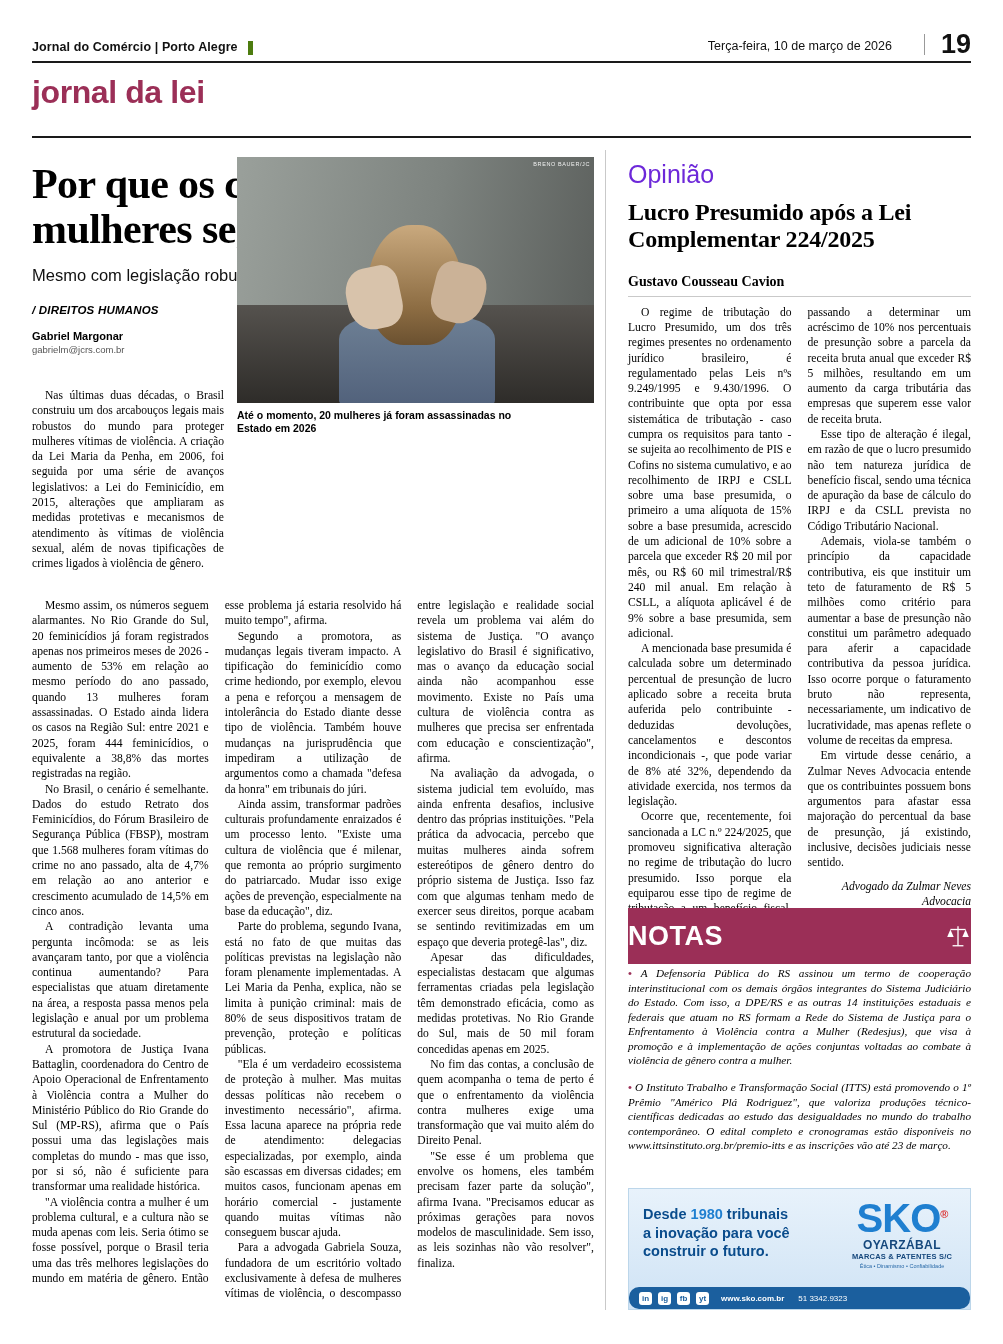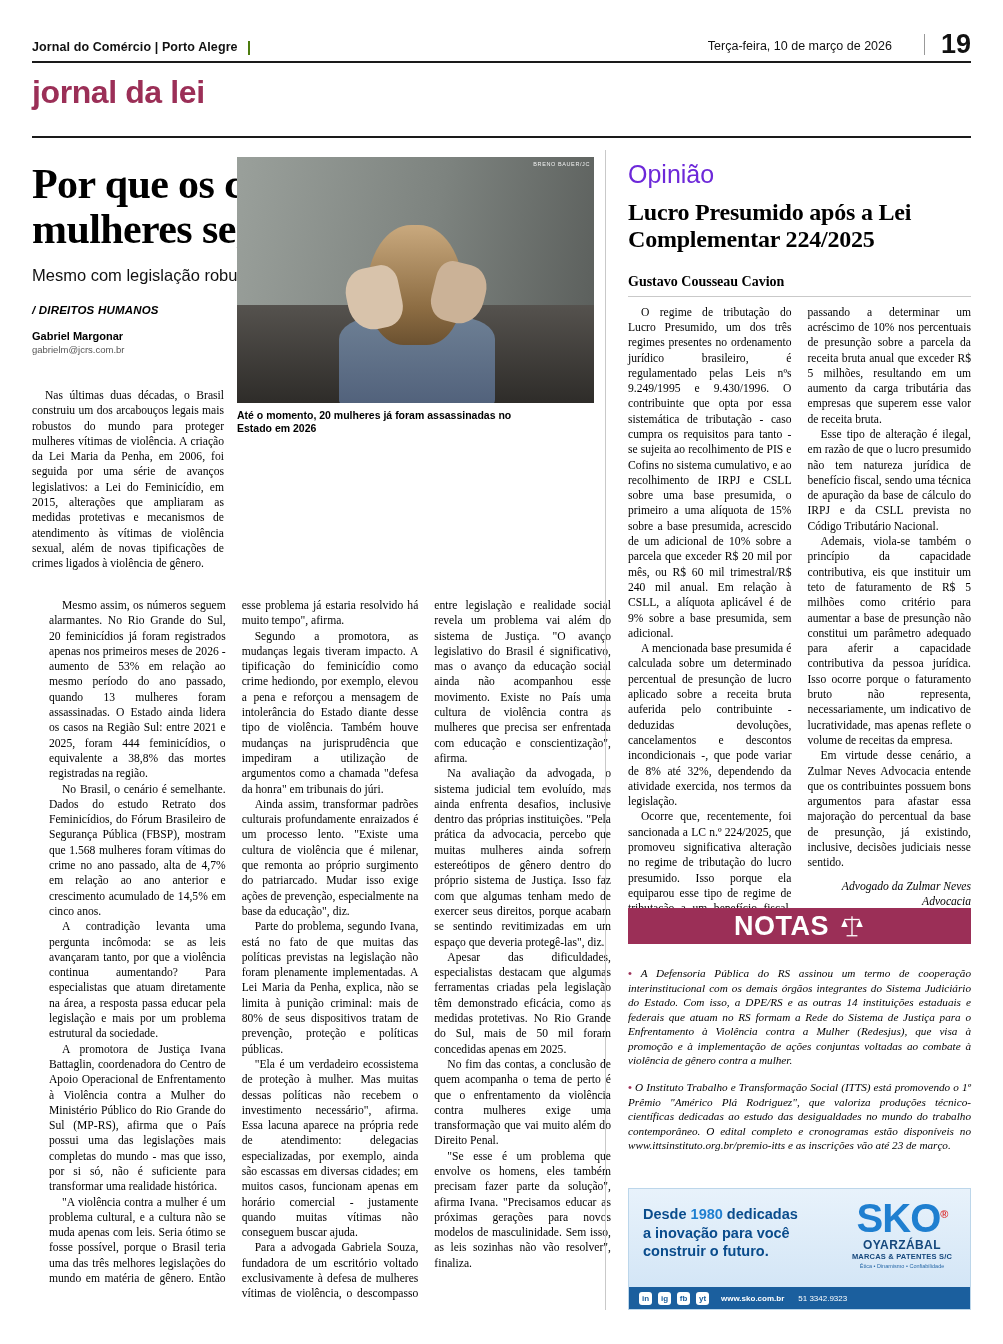--- a/index.html
+++ b/index.html
@@ -35,21 +35,21 @@
     border-bottom: 2px solid #1a1a1a;
     padding-bottom: 6px;
   }
   .masthead-left {
     font-family: "Liberation Sans", sans-serif;
     font-size: 12.5px;
     font-weight: 700;
     color: #111;
     letter-spacing: .1px;
     padding-right: 10px;
-    border-right: 2px solid #4d7c0f;
+    border-right: 5px solid #4d7c0f;
     line-height: 1.1;
   }
   .masthead-right {
     display: flex;
     align-items: flex-end;
     gap: 32px;
   }
   .masthead-date {
     font-family: "Liberation Sans", sans-serif;
     font-size: 12.5px;
@@ -220,21 +220,20 @@
   
   .left-body {
     position: absolute;
     left: 32px;
     top: 598px;
     width: 562px;
     column-count: 3;
     column-gap: 16px;
     column-fill: auto;
     height: 712px;
-    margin-left: 17px;
   }
   .left-lead {
     position: absolute;
     left: 32px;
     top: 388px;
     width: 192px;
   }
   .bodytext p {
     font-family: "Liberation Serif", serif;
     font-size: 11.6px;
@@ -295,25 +294,25 @@
     line-height: 1.3;
     margin-top: 8px;
   }
 
   
   .notas {
     position: absolute;
     left: 628px;
     top: 908px;
     width: 343px;
-    height: 36px;
+    height: 56px;
     background: #9b2f57;
     display: flex;
     align-items: center;
-    justify-content: center;
+    justify-content: space-between;
     gap: 10px;
   }
   .notas-text {
     font-family: "Liberation Sans", sans-serif;
     font-size: 27px;
     font-weight: 700;
     color: #fff;
     letter-spacing: .5px;
   }
   .scale-icon { width: 26px; height: 26px; }
@@ -398,20 +397,21 @@
   }
   .ad-bar {
     position: absolute;
     left: 0; bottom: 0; width: 100%; height: 22px;
     background: #1b5f9e;
     display: flex;
     align-items: center;
     gap: 6px;
     padding-left: 10px;
     box-sizing: border-box;
+    border-radius: 10px;
   }
   .soc {
     width: 13px; height: 13px; border-radius: 3px;
     background: #fff;
     display: inline-block;
     font-family: "Liberation Sans", sans-serif;
     font-size: 8px;
     color: #1b5f9e;
     text-align: center;
     line-height: 13px;
@@ -470,21 +470,21 @@
     <div class="photo-caption">Até o momento, 20 mulheres já foram assassinadas no Estado em 2026</div>
   </div>
 
   <div class="left-lead bodytext">
     <p>Nas últimas duas décadas, o Brasil construiu um dos arcabouços legais mais robustos do mundo para proteger mulheres vítimas de violência. A criação da Lei Maria da Penha, em 2006, foi seguida por uma série de avanços legislativos: a Lei do Feminicídio, em 2015, alterações que ampliaram as medidas protetivas e mecanismos de atendimento às vítimas de violência sexual, além de novas tipificações de crimes ligados à violência de gênero.</p>
   </div>
 
   <div class="left-body bodytext">
     <p>Mesmo assim, os números seguem alarmantes. No Rio Grande do Sul, 20 feminicídios já foram registrados apenas nos primeiros meses de 2026 - aumento de 53% em relação ao mesmo período do ano passado, quando 13 mulheres foram assassinadas. O Estado ainda lidera os casos na Região Sul: entre 2021 e 2025, foram 444 feminicídios, o equivalente a 38,8% das mortes registradas na região.</p>
     <p>No Brasil, o cenário é semelhante. Dados do estudo Retrato dos Feminicídios, do Fórum Brasileiro de Segurança Pública (FBSP), mostram que 1.568 mulheres foram vítimas do crime no ano passado, alta de 4,7% em relação ao ano anterior e crescimento acumulado de 14,5% em cinco anos.</p>
-    <p>A contradição levanta uma pergunta incômoda: se as leis avançaram tanto, por que a violência continua aumentando? Para especialistas que atuam diretamente na área, a resposta passa educar pela legislação e mais por um problema estrutural da sociedade.</p>
+    <p>A contradição levanta uma pergunta incômoda: se as leis avançaram tanto, por que a violência continua aumentando? Para especialistas que atuam diretamente na área, a resposta passa menos pela legislação e anual por um problema estrutural da sociedade.</p>
     <p>A promotora de Justiça Ivana Battaglin, coordenadora do Centro de Apoio Operacional de Enfrentamento à Violência contra a Mulher do Ministério Público do Rio Grande do Sul (MP-RS), afirma que o País possui uma das legislações mais completas do mundo - mas que isso, por si só, não é suficiente para transformar uma realidade histórica.</p>
     <p>"A violência contra a mulher é um problema cultural, e a cultura não se muda apenas com leis. Seria ótimo se fosse possível, porque o Brasil teria uma das três melhores legislações do mundo em matéria de gênero. Então esse problema já estaria resolvido há muito tempo", afirma.</p>
     <p>Segundo a promotora, as mudanças legais tiveram impacto. A tipificação do feminicídio como crime hediondo, por exemplo, elevou a pena e reforçou a mensagem de intolerância do Estado diante desse tipo de violência. Também houve mudanças na jurisprudência que impediram a utilização de argumentos como a chamada "defesa da honra" em tribunais do júri.</p>
     <p>Ainda assim, transformar padrões culturais profundamente enraizados é um processo lento. "Existe uma cultura de violência que é milenar, que remonta ao próprio surgimento do patriarcado. Mudar isso exige ações de prevenção, especialmente na base da educação", diz.</p>
     <p>Parte do problema, segundo Ivana, está no fato de que muitas das políticas previstas na legislação não foram plenamente implementadas. A Lei Maria da Penha, explica, não se limita à punição criminal: mais de 80% de seus dispositivos tratam de prevenção, proteção e políticas públicas.</p>
     <p>"Ela é um verdadeiro ecossistema de proteção à mulher. Mas muitas dessas políticas não recebem o investimento necessário", afirma. Essa lacuna aparece na própria rede de atendimento: delegacias especializadas, por exemplo, ainda são escassas em diversas cidades; em muitos casos, funcionam apenas em horário comercial - justamente quando muitas vítimas não conseguem buscar ajuda.</p>
     <p>Para a advogada Gabriela Souza, fundadora de um escritório voltado exclusivamente à defesa de mulheres vítimas de violência, o descompasso entre legislação e realidade social revela um problema vai além do sistema de Justiça. "O avanço legislativo do Brasil é significativo, mas o avanço da educação social ainda não acompanhou esse movimento. Existe no País uma cultura de violência contra as mulheres que precisa ser enfrentada com educação e conscientização", afirma.</p>
     <p>Na avaliação da advogada, o sistema judicial tem evoluído, mas ainda enfrenta desafios, inclusive dentro das próprias instituições. "Pela prática da advocacia, percebo que muitas mulheres ainda sofrem estereótipos de gênero dentro do próprio sistema de Justiça. Isso faz com que algumas tenham medo de exercer seus direitos, porque acabam se sentindo revitimizadas em um espaço que deveria protegê-las", diz.</p>
     <p>Apesar das dificuldades, especialistas destacam que algumas ferramentas criadas pela legislação têm demonstrado eficácia, como as medidas protetivas. No Rio Grande do Sul, mais de 50 mil foram concedidas apenas em 2025.</p>
     <p>No fim das contas, a conclusão de quem acompanha o tema de perto é que o enfrentamento da violência contra mulheres exige uma transformação que vai muito além do Direito Penal.</p>
@@ -526,21 +526,21 @@
   </div>
 
   <div class="notes-list">
     <div class="note"><span class="bullet">• </span><span>A Defensoria Pública do RS assinou um termo de cooperação interinstitucional com os demais órgãos integrantes do Sistema Judiciário do Estado. Com isso, a DPE/RS e as outras 14 instituições estaduais e federais que atuam no RS formam a Rede do Sistema de Justiça para o Enfrentamento à Violência contra a Mulher (Redesjus), que visa à promoção e à implementação de ações conjuntas voltadas ao combate à violência de gênero contra a mulher.</span></div>
     <div class="note"><span class="bullet">• </span><span>O Instituto Trabalho e Transformação Social (ITTS) está promovendo o 1º Prêmio "Américo Plá Rodriguez", que valoriza produções técnico-científicas dedicadas ao estudo das desigualdades no mundo do trabalho contemporâneo. O edital completo e cronogramas estão disponíveis no www.ittsinstituto.org.br/premio-itts e as inscrições vão até 23 de março.</span></div>
   </div>
 
   <div class="ad">
     <div class="ad-left">
       <div class="ad-line">
-        <span>Desde </span><span class="yr">1980</span><span> dedicadas</span>
+        <span>Desde </span><span class="yr">1980</span><span> tribunais</span>
       </div>
       <div class="ad-line">a inovação para você</div>
       <div class="ad-line">construir o futuro.</div>
     </div>
     <div class="ad-right">
       <div class="sko"><span>SKO</span><span class="sko-r">®</span></div>
       <div class="sko-name">OYARZÁBAL</div>
       <div class="sko-sub">MARCAS &amp; PATENTES S/C</div>
       <div class="sko-tags">Ética • Dinamismo • Confiabilidade</div>
     </div>

